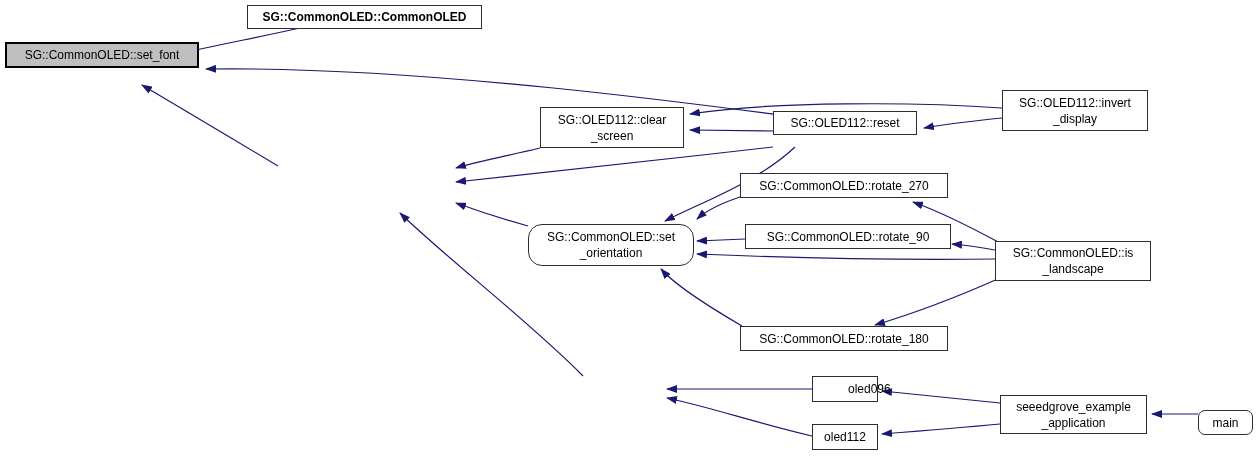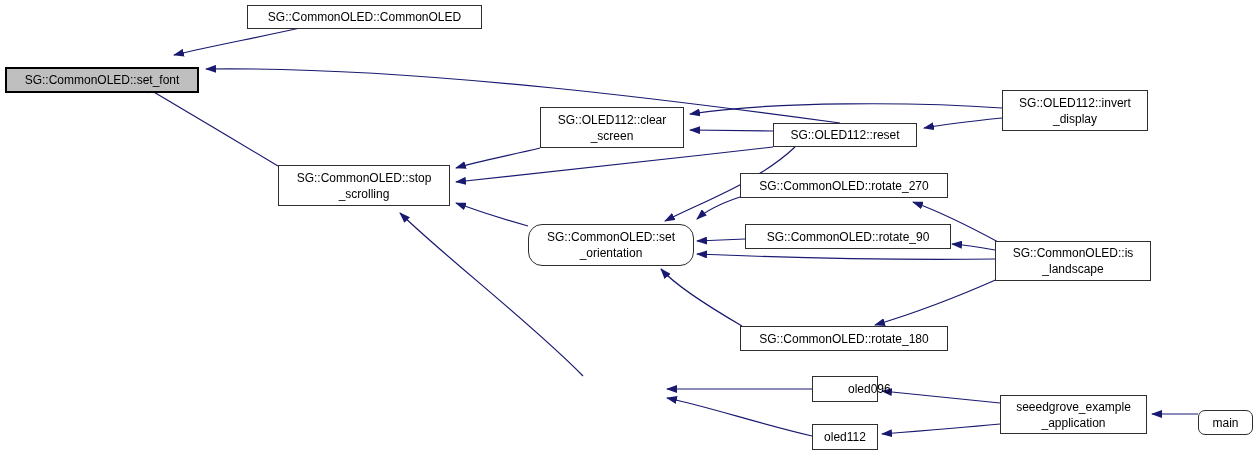--- a/index.html
+++ b/index.html
@@ -63,46 +63,42 @@
       <path marker-end="url(#arrow)" d="M 995,250 C 978,247 966,245 952,244"></path>
       <path marker-end="url(#arrow)" d="M 1000,278 C 955,298 912,314 875,325"></path>
       <path marker-end="url(#arrow)" d="M 812,389 L 667,389"></path>
       <path marker-end="url(#arrow)" d="M 812,436 C 760,424 706,406 667,398"></path>
       <path marker-end="url(#arrow)" d="M 1000,403 C 958,399 920,395 882,391"></path>
       <path marker-end="url(#arrow)" d="M 1000,424 C 958,428 920,431 882,434"></path>
       <path marker-end="url(#arrow)" d="M 1198,414 L 1152,414"></path>
     </g>
   </svg>
 
-  <div class="node highlight" style="left:5px;top:67px;width:194px;height:26px;">
+  <div class="node highlight" style="left:5px;top:42px;width:194px;height:26px;">
     <span class="l">SG::CommonOLED::set_font</span>
   </div>
 
-  <div class="node" style="left:247px;top:5px;width:235px;height:24px;">
+  <div class="node" style="left:247px;top:5px;width:235px;height:24px;font-weight:bold;">
     <span class="l">SG::CommonOLED::CommonOLED</span>
   </div>
 
   <div class="node" style="left:540px;top:107px;width:144px;height:41px;">
     <span class="l">SG::OLED112::clear</span>
     <span class="l">_screen</span>
   </div>
 
-  <div class="node" style="left:773px;top:123px;width:144px;height:24px;">
+  <div class="node" style="left:773px;top:111px;width:144px;height:24px;">
     <span class="l">SG::OLED112::reset</span>
   </div>
 
   <div class="node" style="left:1002px;top:90px;width:146px;height:41px;">
     <span class="l">SG::OLED112::invert</span>
     <span class="l">_display</span>
   </div>
 
-  <div class="node" style="left:278px;top:165px;width:172px;height:41px;">
-    <span class="l">SG::CommonOLED::stop</span>
-    <span class="l">_scrolling</span>
-  </div>
 
   <div class="node" style="left:528px;top:224px;width:166px;height:42px;border-radius:14px;">
     <span class="l">SG::CommonOLED::set</span>
     <span class="l">_orientation</span>
   </div>
 
   <div class="node" style="left:740px;top:173px;width:208px;height:25px;">
     <span class="l">SG::CommonOLED::rotate_270</span>
   </div>
 

